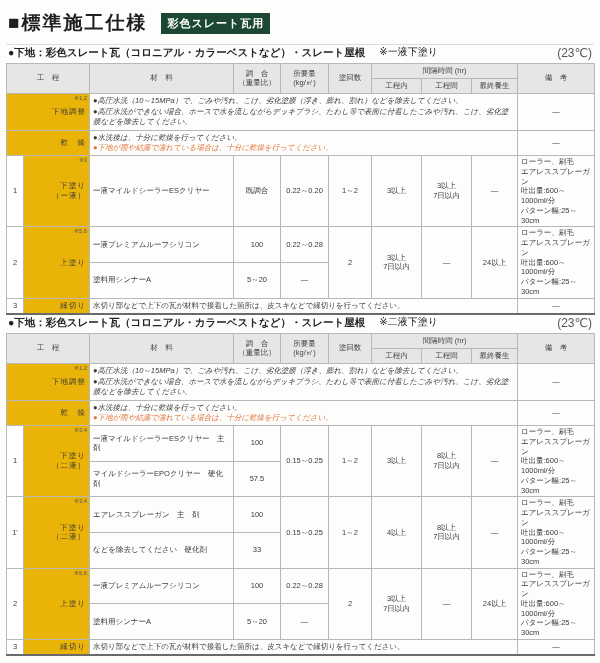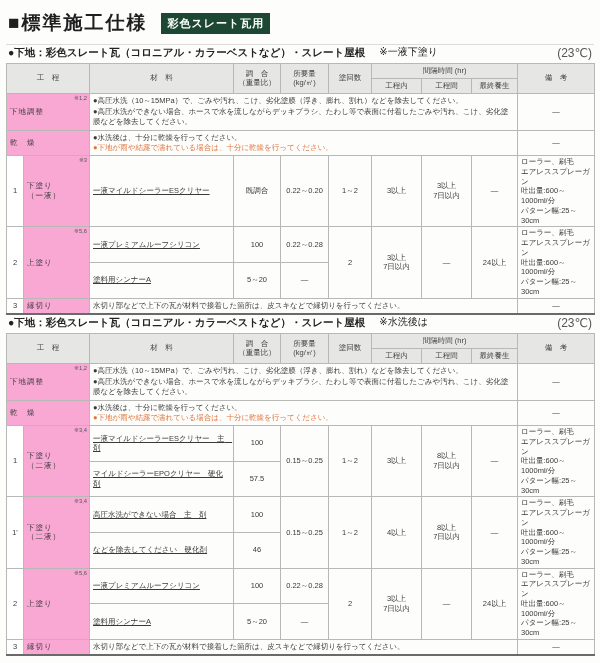--- a/index.html
+++ b/index.html
@@ -12,30 +12,30 @@
 
   .caption-row { display:flex; align-items:flex-end; gap:14px; margin:0 2px 3px; }
   .caption { font-size:10.5px; font-weight:bold; color:#222; }
   .caption-note { font-size:10px; font-weight:normal; color:#222; padding-bottom:1px; }
   .temp { margin-left:auto; font-size:12px; color:#555; }
 
   table.spec { width:100%; border-collapse:collapse; table-layout:fixed; border-top:1.5px solid #6a6a6a; border-bottom:2px solid #6a6a6a; }
   .spec th, .spec td { border:1px solid #b8b8b6; font-size:7.5px; line-height:1.3; padding:1px 3px; vertical-align:middle; font-weight:normal; color:#3a3a3a; box-sizing:border-box; }
   .spec thead th { background:#e6e6e4; text-align:center; padding:2px 1px; color:#444; }
   .spec thead tr { height:11px; }
-  .proc { background:#f9a8d4; text-align:left; letter-spacing:1px; position:relative; }
+  .proc { background:#eab308; text-align:right; letter-spacing:1px; position:relative; }
   .numcell { text-align:center; background:#fff; }
   .ref { position:absolute; top:1px; right:2px; font-size:5.8px; letter-spacing:0; color:#555; }
   .center { text-align:center; }
   .desc { font-size:7.1px; padding:2px 4px; }
-  .desc div { margin:1px 0; }
+  .desc div { margin:1px 0;font-style:italic; }
   .warn { color:var(--warning,#e0763e); }
   .remarks { font-size:6.2px; line-height:1.4; padding:2px 3px; color:#4a4a4a; }
   .pre { white-space:pre-line; }
-  .mat { padding-left:5px;text-decoration:underline; }
+  .mat { padding-left:5px; }
   .h-prep { height:37px; } .h-dry { height:25px; } .h-coat { height:31px; }
   .h-sub { height:17px; } .h-edge { height:16px; }
 </style>
 </head>
 <body>
 
 <div class="page">
 
   <div class="page-header">
     <h1 class="title">■標準施工仕様</h1>
@@ -149,21 +149,21 @@
           <td colspan="7" class="desc">水切り部などで上下の瓦が材料で接着した箇所は、皮スキなどで縁切りを行ってください。</td>
           <td class="center">―</td>
         </tr>
       </tbody>
     </table>
   </section>
 
   <section>
     <div class="caption-row">
       <span class="caption">●下地：彩色スレート瓦（コロニアル・カラーベストなど）・スレート屋根</span>
-      <span class="caption-note">※水洗後は</span>
+      <span class="caption-note">※二液下塗り</span>
       <span class="temp">(23℃)</span>
     </div>
 
     <table class="spec">
       <colgroup>
         <col style="width:17px">
           <col style="width:66px">
           <col style="width:144px">
           <col style="width:47px">
           <col style="width:48px">
@@ -234,38 +234,38 @@
         </tr>
         <tr class="h-sub">
           <td class="mat">マイルドシーラーEPOクリヤー　硬化剤</td>
           <td class="center">57.5</td>
         </tr>
 
         <tr class="h-sub">
           <td rowspan="2" class="numcell">1'</td>
           <td rowspan="2" class="proc"><span class="ref">※3,4</span><span class="pre">下塗り
 （二液）</span></td>
-          <td class="mat">高圧水洗ができない場合　主　剤</td>
+          <td class="mat">エアレススプレーガン　主　剤</td>
           <td class="center">100</td>
           <td rowspan="2" class="center">0.15～0.25</td>
           <td rowspan="2" class="center">1～2</td>
           <td rowspan="2" class="center">4以上</td>
           <td rowspan="2" class="center pre">8以上
 7日以内</td>
           <td rowspan="2" class="center">―</td>
           <td rowspan="2" class="remarks">
             <div>ローラー、刷毛</div>
             <div>エアレススプレーガン</div>
             <div>吐出量:600～1000ml/分</div>
             <div>パターン幅:25～30cm</div>
           </td>
         </tr>
         <tr class="h-sub">
           <td class="mat">などを除去してください　硬化剤</td>
-          <td class="center">46</td>
+          <td class="center">33</td>
         </tr>
 
         <tr class="h-sub">
           <td rowspan="2" class="numcell">2</td>
           <td rowspan="2" class="proc"><span class="ref">※5,6</span><span>上塗り</span></td>
           <td class="mat">一液プレミアムルーフシリコン</td>
           <td class="center">100</td>
           <td class="center">0.22～0.28</td>
           <td rowspan="2" class="center">2</td>
           <td rowspan="2" class="center pre">3以上

